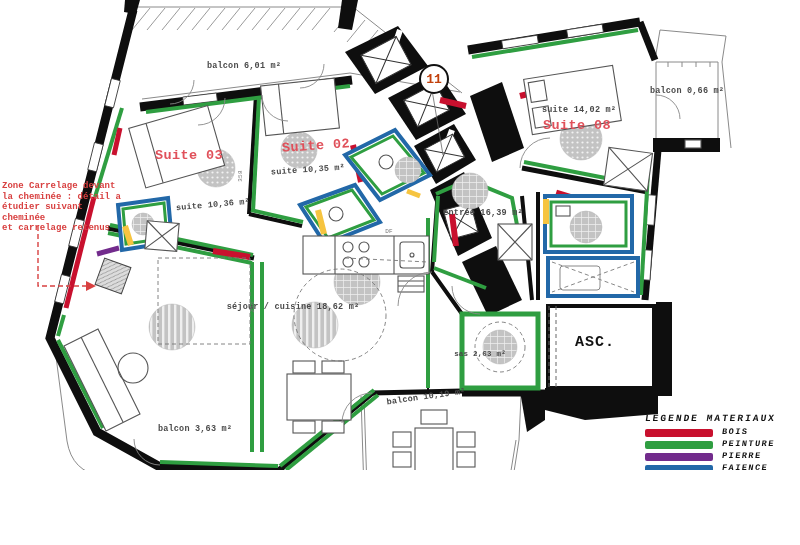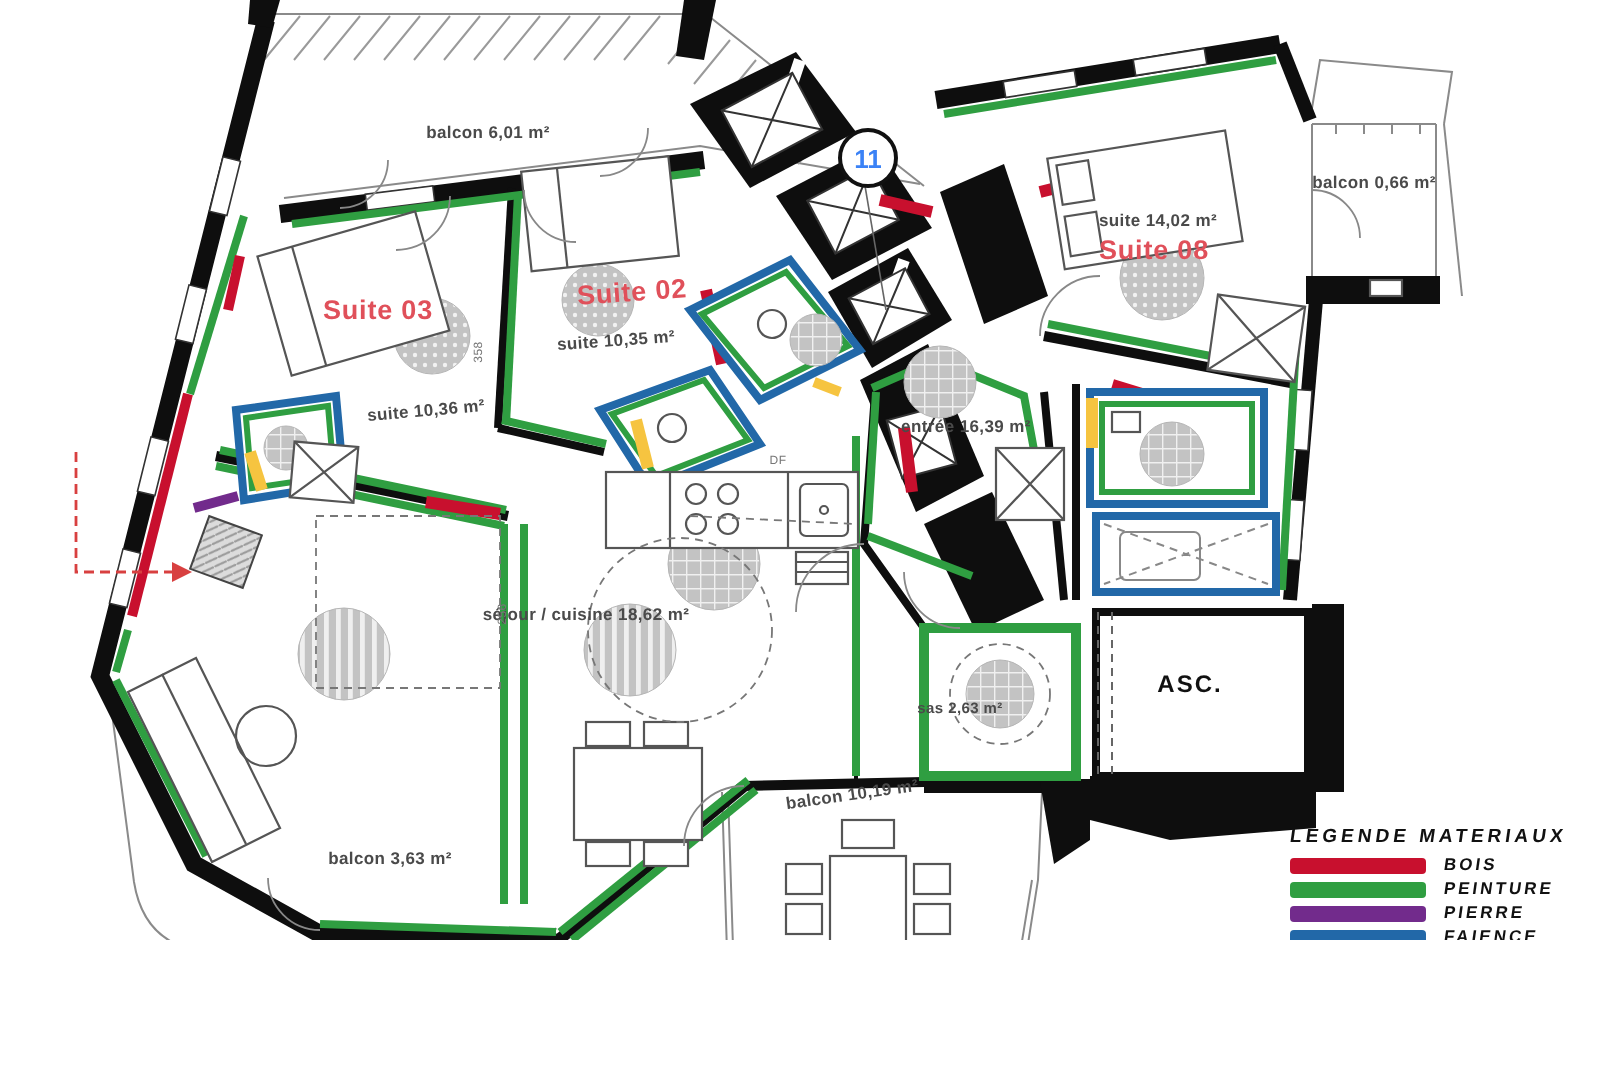--- a/index.html
+++ b/index.html
@@ -1,33 +1,33 @@
 <!DOCTYPE html>
 <html><head>
 <meta charset="utf-8">
 <style>
   html,body{margin:0;padding:0;background:#fff;}
   #stage{position:relative;width:800px;height:470px;background:#fff;overflow:hidden;
-         font-family:Liberation Sans, sans-serif;}
+         font-family:Liberation Mono, monospace;}
   #plan-svg{position:absolute;left:0;top:0;}
   .lbl{position:absolute;transform:translate(-50%,-50%);white-space:nowrap;
        font-size:8.5px;font-weight:bold;color:#4a4a4a;letter-spacing:.2px;z-index:5;}
   .lbl.small{font-size:7.5px;}
   .lbl.tiny{font-size:6px;color:#777;font-weight:normal;}
   .suite{font-size:13.5px;font-weight:bold;color:#e0505a;letter-spacing:.4px;}
-  .asc{font-size:12px;color:#111;letter-spacing:1px;}
+  .asc{font-size:15px;color:#111;letter-spacing:1px;}
   .rot-m4{transform:translate(-50%,-50%) rotate(-4deg);}
   .rot-m5{transform:translate(-50%,-50%) rotate(-5deg);}
   .rot-m8{transform:translate(-50%,-50%) rotate(-8deg);}
   .rot-v{transform:translate(-50%,-50%) rotate(-90deg);}
   #annotation{position:absolute;left:2px;top:181px;width:122px;z-index:6;
       color:#d84040;font-size:9px;font-weight:bold;line-height:1.18;}
   #marker-11{position:absolute;left:419px;top:64px;width:26px;height:26px;border-radius:50%;
       border:2.5px solid #111;background:#fff;display:flex;align-items:center;justify-content:center;
-      font-size:13px;font-weight:bold;color:#3b82f6;z-index:6;text-align:center;}
+      font-size:13px;font-weight:bold;color:#c2410c;z-index:6;text-align:center;}
   .leg-title{position:absolute;left:645px;top:413px;font-size:9.5px;font-weight:bold;
       letter-spacing:2px;transform:skewX(-8deg);color:#111;z-index:5;}
   .leg-swatch{position:absolute;left:645px;width:68px;height:8px;border-radius:2px;z-index:5;}
   .leg-label{position:absolute;left:722px;font-size:8.5px;font-weight:bold;letter-spacing:1.5px;
       transform:skewX(-8deg);color:#111;z-index:5;}
   .floor-label{position:absolute;top:489px;font-size:8.5px;font-weight:bold;letter-spacing:1.5px;
       transform:skewX(-8deg);color:#111;z-index:5;}
 </style>
 </head>
 <body>
@@ -335,20 +335,26 @@
 <span class="lbl" style="left:483px;top:213px">entrée 16,39 m²</span>
 <span class="lbl" style="left:293px;top:307px">séjour / cuisine 18,62 m²</span>
 <span class="lbl small" style="left:480px;top:354px">sas 2,63 m²</span>
 <span class="lbl asc" style="left:595px;top:342px">ASC.</span>
 <span class="lbl rot-m8" style="left:426px;top:397px">balcon 10,19 m²</span>
 <span class="lbl" style="left:195px;top:429px">balcon 3,63 m²</span>
 <span class="lbl tiny" style="left:389px;top:231px">DF</span>
 <span class="lbl tiny rot-v" style="left:240px;top:176px">358</span>
 <span class="lbl tiny rot-v" style="left:252px;top:307px">256</span>
 
+<div id="annotation">
+  <div>Zone Carrelage devant</div>
+  <div>la cheminée : détail a</div>
+  <div>étudier suivant cheminée</div>
+  <div>et carrelage retenus</div>
+</div>
 
 <div id="marker-11">11</div>
 
 <div class="leg-title">LEGENDE MATERIAUX</div>
 
 <div class="leg-swatch" style="top: 429px; background: rgb(200, 16, 46);"></div>
 <span class="leg-label" style="top:427px">BOIS</span>
 <div class="leg-swatch" style="top: 441px; background: rgb(47, 158, 65);"></div>
 <span class="leg-label" style="top:439px">PEINTURE</span>
 <div class="leg-swatch" style="top: 453px; background: rgb(114, 43, 140);"></div>

